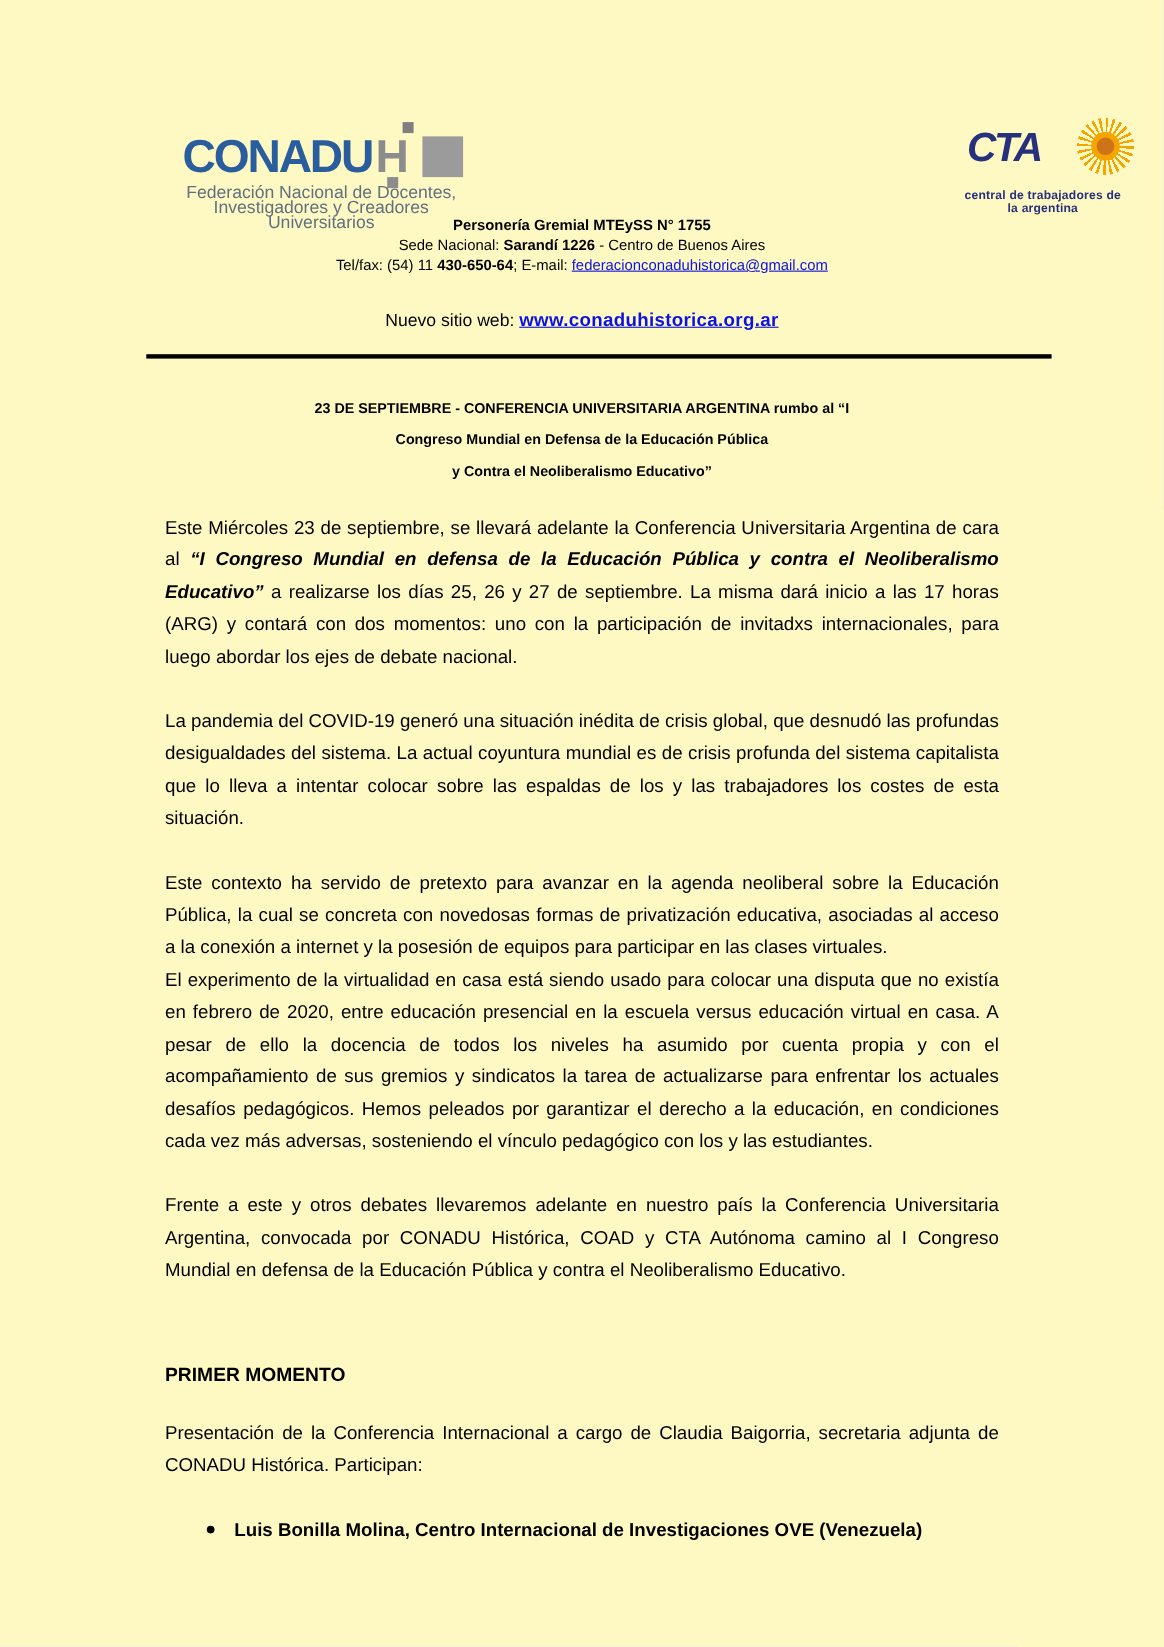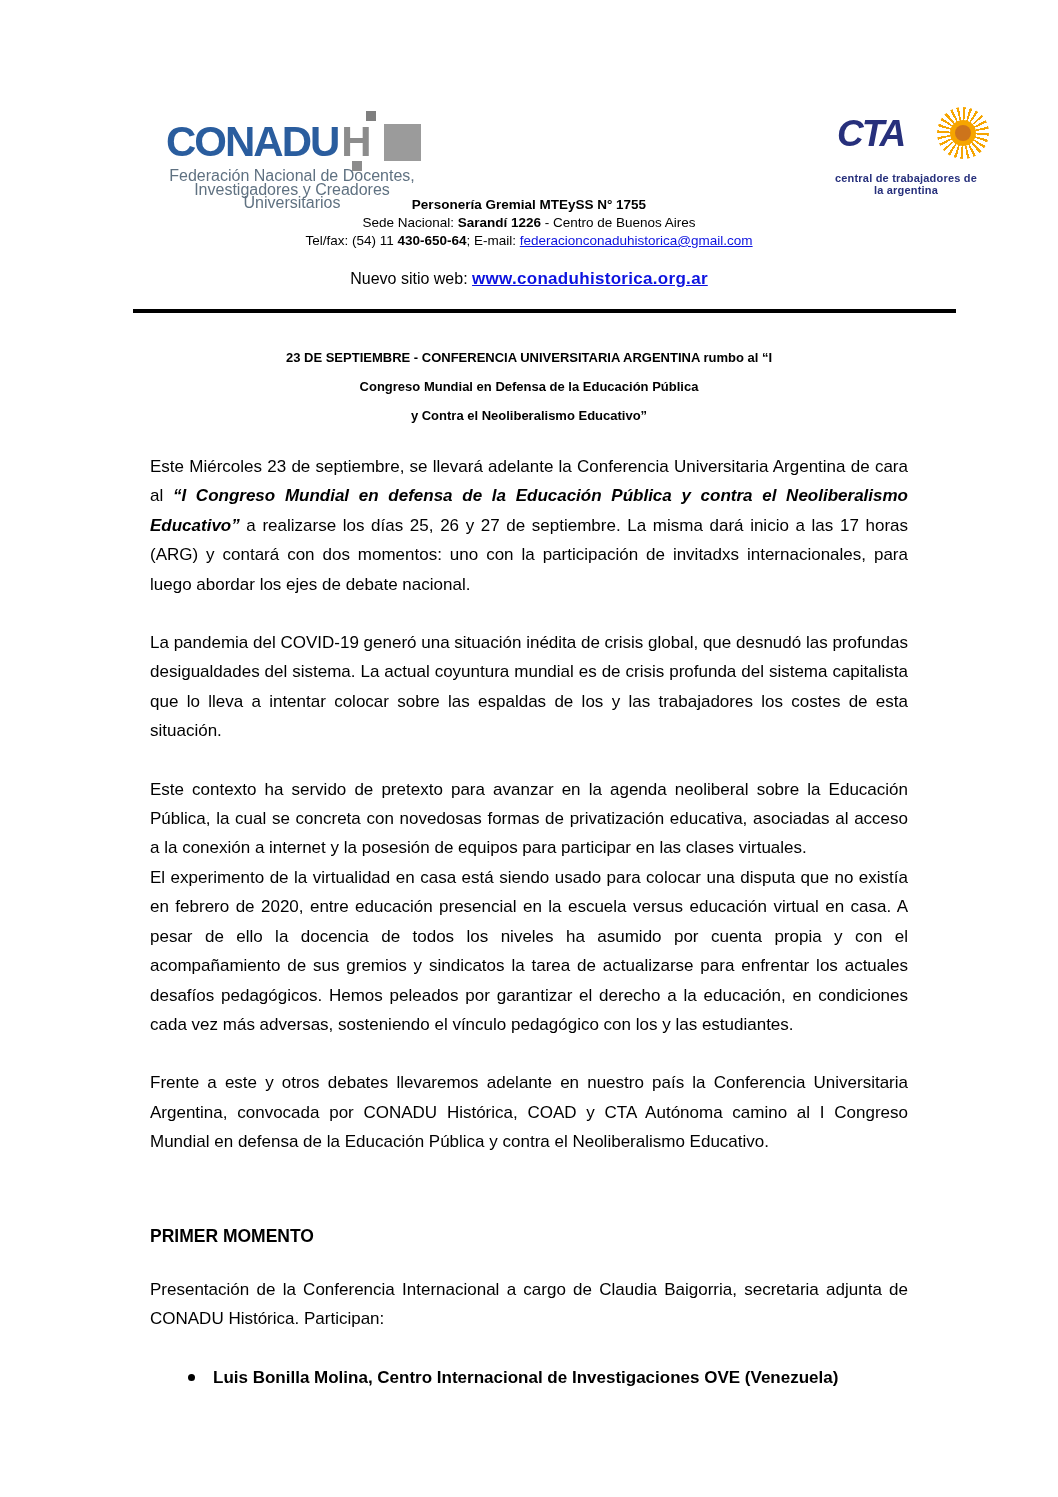--- a/index.html
+++ b/index.html
@@ -1,18 +1,18 @@
 <!DOCTYPE html>
 <html><head>
 <meta charset="utf-8">
 <style>
   html,body { margin:0; padding:0; background:#e9e9e9; }
   .page {
     position:relative; width:1058px; height:1497px; margin:0 auto;
-    background:#ffffff; overflow:hidden; color:#000;
+    background:#fef9c3; overflow:hidden; color:#000;
     font-family:"Liberation Sans", sans-serif;
   }
 
   
   .conadu { position:absolute; left:166px; top:120px; }
   .conadu-row { display:flex; align-items:flex-start; }
   .conadu-brand {
     font-size:42px; font-weight:800; letter-spacing:-2px;
     color:#2a5d9e; line-height:44px;
   }
@@ -21,41 +21,41 @@
   .sq { position:absolute; background:#7f7f7f; width:10px; height:10px; }
   .sq-top { top:-9px; right:-4px; }
   .sq-bottom { bottom:-7px; right:10px; background:#8c8c8c; }
   .conadu-block { width:37px; height:37px; background:#9b9b9b; margin:4px 0 0 12px; }
   .conadu-sub {
     margin-top:5px; width:252px; text-align:center;
     font-size:16px; line-height:13.5px; color:#5f7181;
   }
 
   
-  .cta { position:absolute; left:833px; top:115px; width:146px; text-align:center; }
+  .cta { position:absolute; left:875px; top:115px; width:146px; text-align:center; }
   .cta-row { position:relative; height:38px; text-align:left; }
   .cta-brand {
     font-size:37px; font-weight:800; font-style:italic;
     color:#27307c; letter-spacing:-2px; line-height:38px; padding-left:4px;
   }
   .cta-sun {
     position:absolute; right:-10px; top:-8px; width:52px; height:52px;
     border-radius:50%;
     background:repeating-conic-gradient(#f6a500 0deg 6deg, rgba(255,255,255,0) 6deg 15deg);
   }
   .cta-sun::before { content:""; position:absolute; inset:13px; border-radius:50%; background:#f6a500; }
   .cta-sun::after  { content:""; position:absolute; inset:18px; border-radius:50%; background:#c96f1e; opacity:.9; }
   .cta-sub { margin-top:19px; font-size:11px; font-weight:700; color:#27307c; letter-spacing:.2px; }
 
   
   .letterhead { padding-top:196px; text-align:center; font-size:13.5px; line-height:18px; }
   .lh-bold { font-weight:700; }
   .lh-line b { font-weight:700; }
   .link { color:#0c12e0; text-decoration:underline; cursor:pointer; }
-  .web-line { margin-top:20px; font-size:16px; }
+  .web-line { margin-top:32px; font-size:16px; }
   .web-link { font-weight:700; font-size:17px; letter-spacing:.3px; }
 
   
   .rule { margin:21px 0 0 133px; width:823px; height:4px; background:#000; }
 
   
   .doc-title {
     margin:30px 0 0 149px; width:760px; text-align:center;
     font-weight:700; font-size:13px; line-height:29px;
   }

